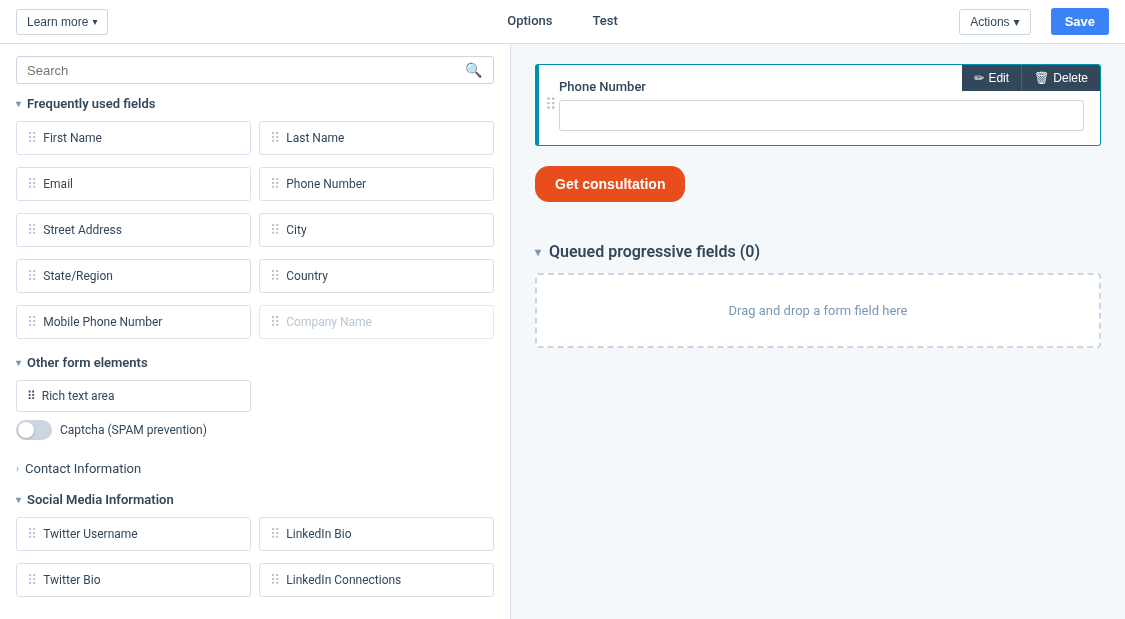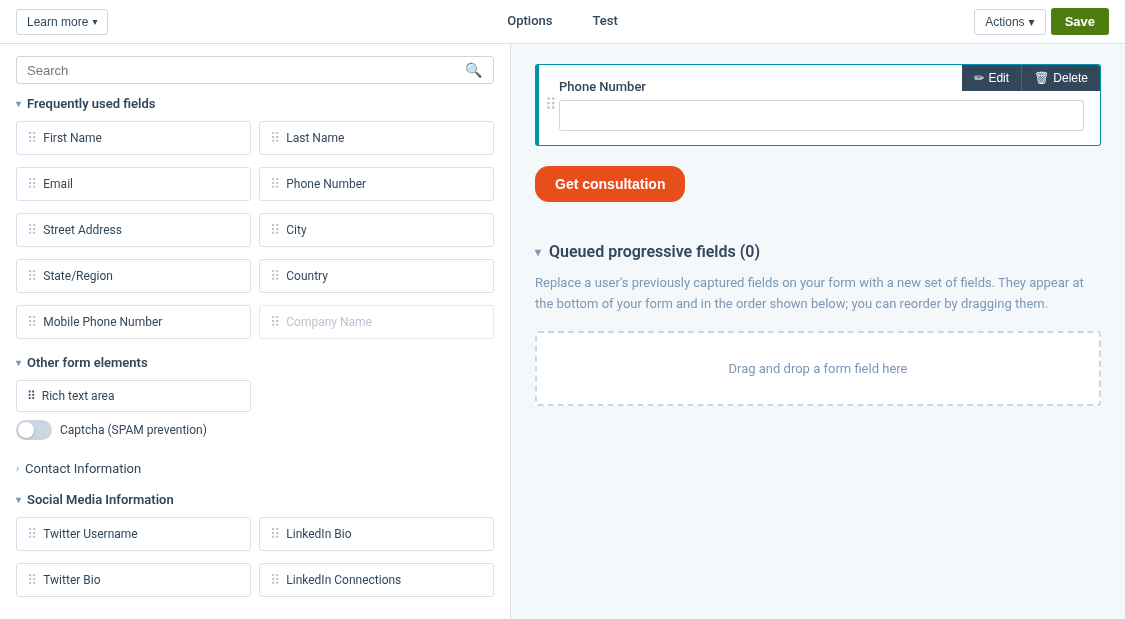--- a/index.html
+++ b/index.html
@@ -17,28 +17,28 @@
       padding: 5px 10px; font-size: 12px; color: #33475b; cursor: pointer;
       display: flex; align-items: center; gap: 4px;
     }
     .learn-more-btn .chevron { font-size: 10px; }
     .tab-nav { display: flex; align-items: center; gap: 0; position: absolute; left: 50%; transform: translateX(-50%); }
     .tab-item {
       padding: 12px 20px; font-size: 13px; cursor: pointer; color: #33475b;
       border-bottom: 3px solid transparent; font-weight: 500;
     }
     .tab-item.active { border-bottom-color: #0091ae; color: #0091ae; }
-    .top-bar-right { display: flex; align-items: center; gap: 5px; }
+    .top-bar-right { display: flex; align-items: center; gap: 20px; }
     .actions-btn {
       background: #fff; border: 1px solid #cbd6e2; border-radius: 3px;
       padding: 5px 10px; font-size: 12px; color: #33475b; cursor: pointer;
       display: flex; align-items: center; gap: 4px;
     }
     .save-btn {
-      background: #4d7c0f; border: none; border-radius: 3px;
+      background: #3b82f6; border: none; border-radius: 3px;
       padding: 6px 14px; font-size: 13px; color: #fff; cursor: pointer; font-weight: 600;
     }
 
     
     .main-layout { display: flex; height: calc(100vh - 44px); overflow: hidden; }
 
     
     .sidebar {
       width: 511px; background: #fff; border-right: 1px solid #dde;
       overflow-y: auto; padding: 12px 16px; flex-shrink: 0;
@@ -321,20 +321,19 @@
 
       
       <button class="submit-btn">Get consultation</button>
     </div>
 
     <div class="queued-section">
       <div class="queued-header">
         <span class="chevron">▾</span>
         <span>Queued progressive fields (0)</span>
       </div>
-      <p class="queued-description">Replace a user's previously captured fields on your form with a new set of fields. They appear at the bottom of your form and in the order shown below; you can reorder by dragging them.</p>
       <div class="drop-zone">
         <span>Drag and drop a form field here</span>
       </div>
     </div>
   </div>
 
 </div>
 
 </body></html>

